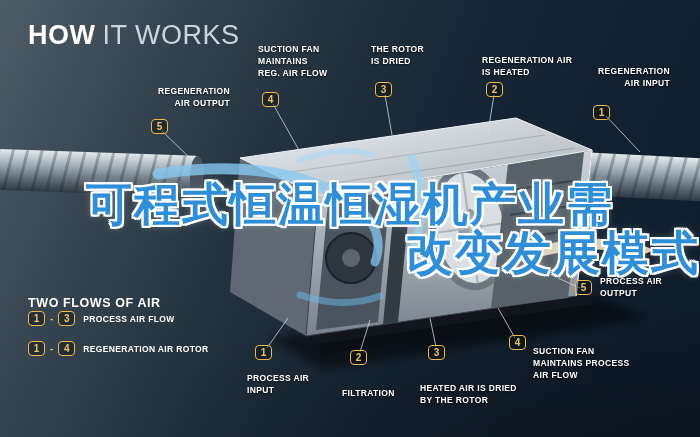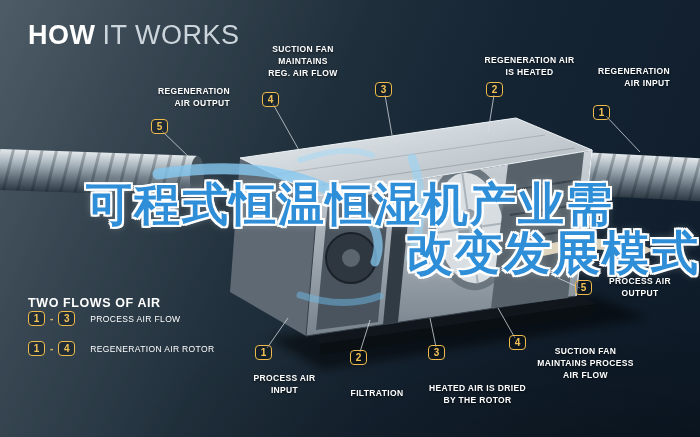--- a/index.html
+++ b/index.html
@@ -16,34 +16,33 @@
   .svg-layer{ position:absolute; inset:0; }
 
   .title{ position:absolute; left:28px; top:20px; font-size:27px; letter-spacing:.5px; color:#fff; }
   .title .bold{ font-weight:700; }
   .title .light{ font-weight:400; color:#ccd5db; margin-left:7px; }
 
   .callout-label{
     position:absolute; color:#fff; font-size:8.5px; font-weight:700;
     line-height:1.4; letter-spacing:.35px; white-space:pre-line;
     text-shadow:0 1px 2px rgba(0,0,0,.6);
-    text-align:center;
   }
   .badge{
     position:absolute; display:flex; align-items:center; justify-content:center;
     min-width:17px; height:15px; padding:0 3px;
     border:1.5px solid #edba4b; border-radius:4px;
     color:#f2c256; font-size:10px; font-weight:700;
     background:rgba(8,14,20,.4);
   }
   .legend-title{ position:absolute; left:28px; top:284px; color:#fff; font-size:12.5px; font-weight:700; letter-spacing:.6px;margin-top:12px; }
   .legend-row{ position:absolute; left:28px; display:flex; align-items:center; gap:5px; color:#fff; }
   .legend-row .badge{ position:static; }
   .legend-row .dash{ color:#e8c268; font-weight:700; font-size:10px; }
-  .legend-row .lbl{ font-size:8.5px; font-weight:400; letter-spacing:.35px; margin-left:10px; }
+  .legend-row .lbl{ font-size:8.5px; font-weight:700; letter-spacing:.35px; margin-left:3px; }
 
   .watermark{
     position:absolute; left:0; right:0; text-align:center; font-weight:700;
     color:#2f8ed8; font-family:"DejaVu Sans", sans-serif; letter-spacing:2px;
     text-shadow:
       -2px -2px 0 #fff, -2px 0 0 #fff, -2px 2px 0 #fff,
        0 -2px 0 #fff,  0 2px 0 #fff,
        2px -2px 0 #fff, 2px 0 0 #fff, 2px 2px 0 #fff,
        0 0 8px rgba(255,255,255,.45);
   }
@@ -157,20 +156,22 @@
 
   <div class="callout-label" style="left:130px;top:86px;width:100px;text-align:right">REGENERATION
 AIR OUTPUT</div>
   <div class="badge" style="left:151px;top:119px">5</div>
 
   <div class="callout-label" style="left:258px;top:44px;width:90px">SUCTION FAN
 MAINTAINS
 REG. AIR FLOW</div>
   <div class="badge" style="left:262px;top:92px">4</div>
 
+  <div class="callout-label" style="left:371px;top:44px;width:70px">THE ROTOR
+IS DRIED</div>
   <div class="badge" style="left:375px;top:82px">3</div>
 
   <div class="callout-label" style="left:482px;top:55px;width:95px">REGENERATION AIR
 IS HEATED</div>
   <div class="badge" style="left:486px;top:82px">2</div>
 
   <div class="callout-label" style="left:585px;top:66px;width:85px;text-align:right">REGENERATION
 AIR INPUT</div>
   <div class="badge" style="left:593px;top:105px">1</div>
 

